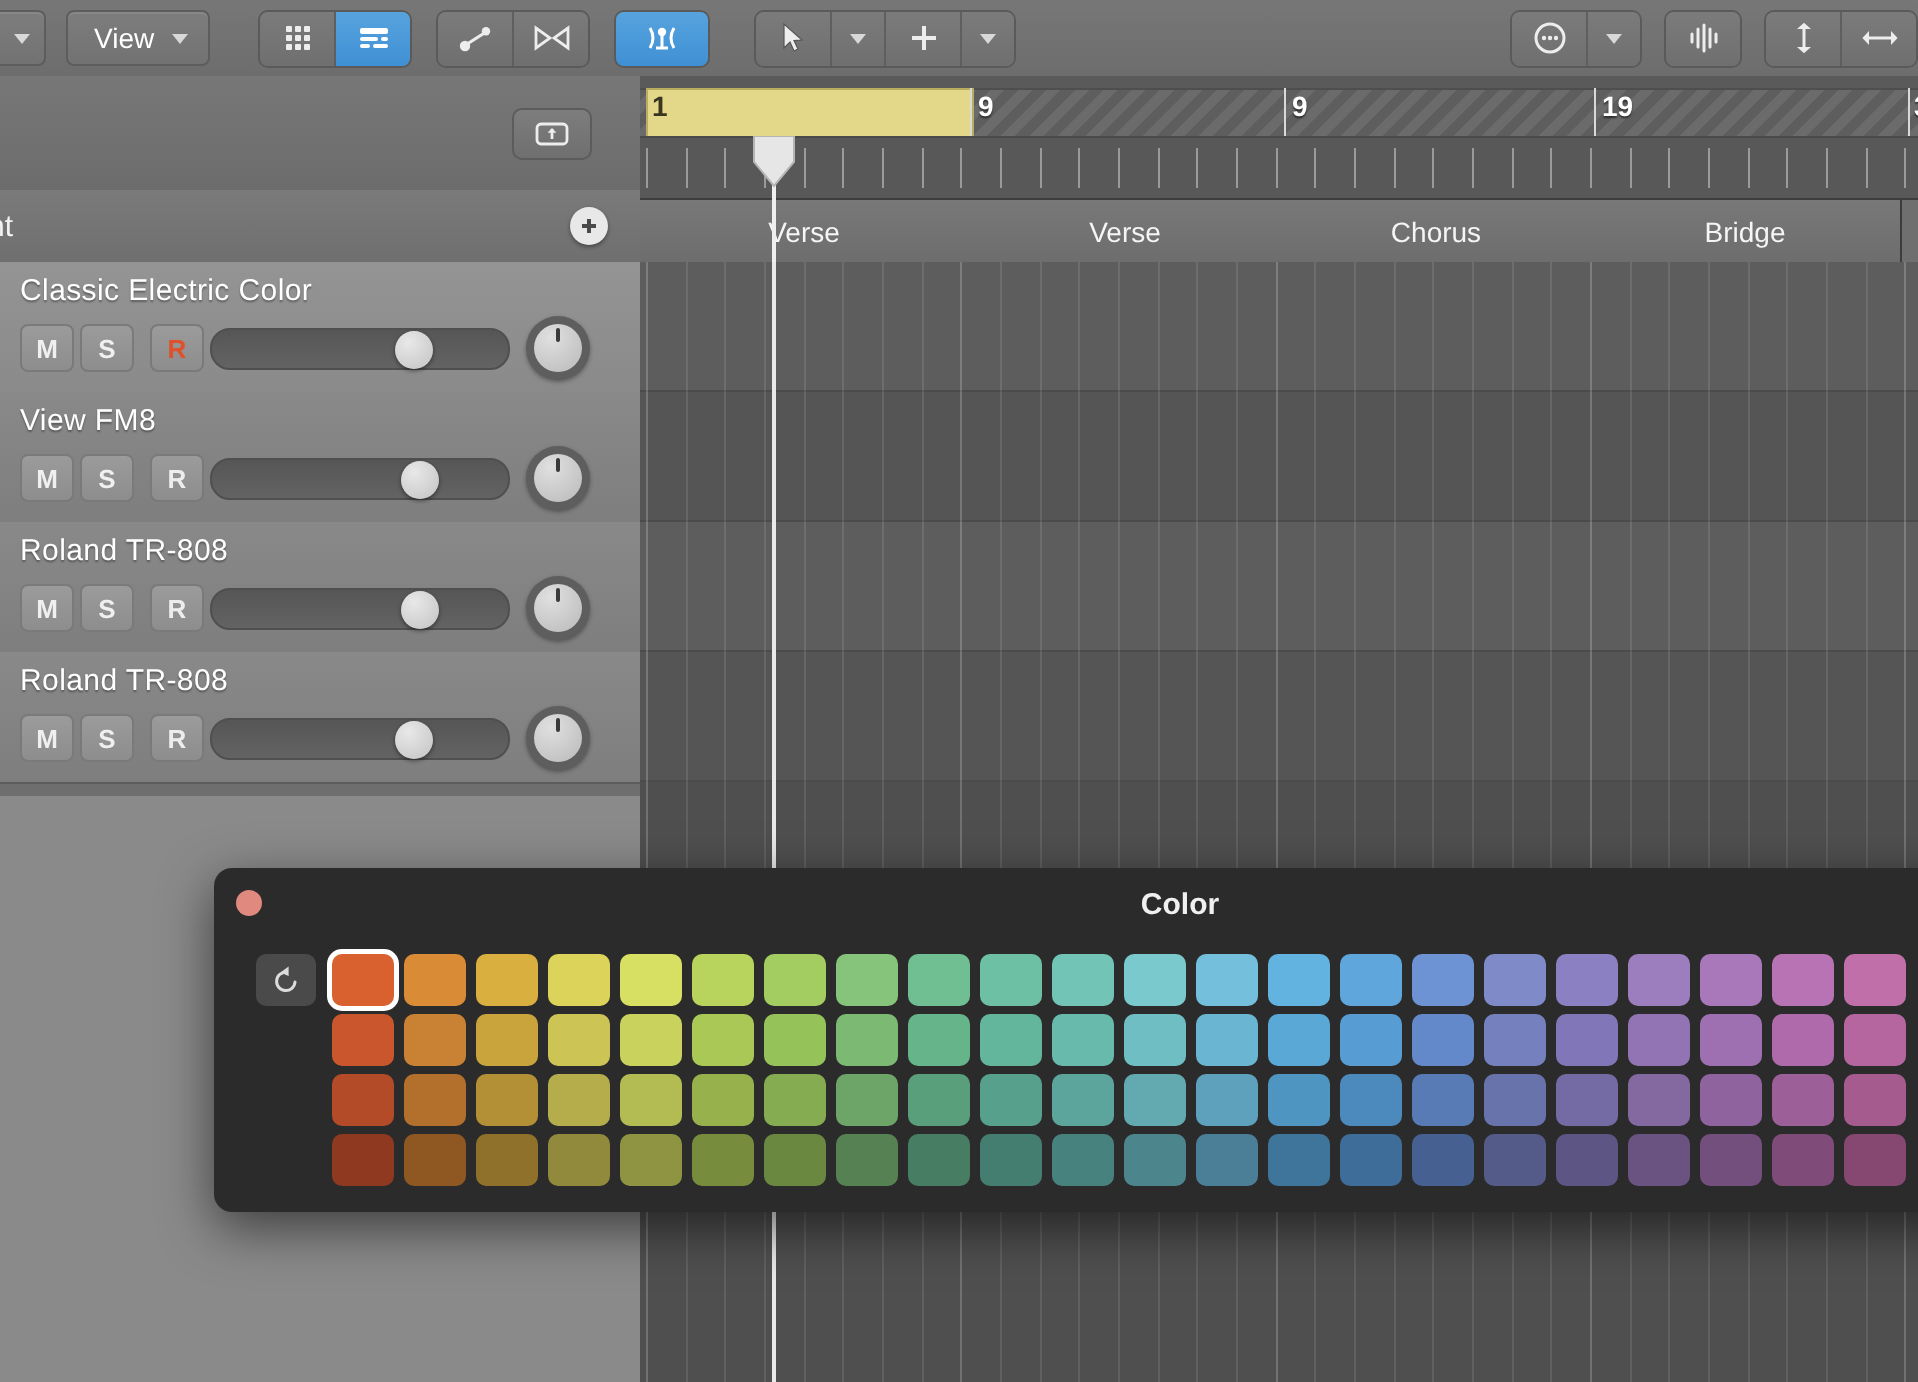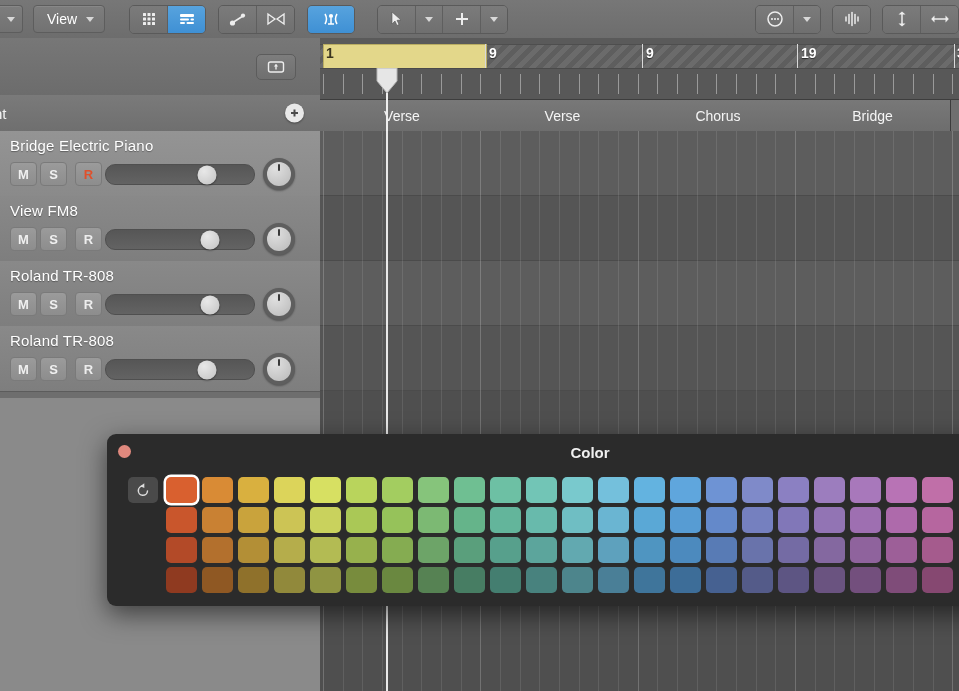--- a/index.html
+++ b/index.html
@@ -509,21 +509,21 @@
 
     <div class="playhead-ruler" style="left:66px;top:30px;height:63px;"></div>
     <div style="position:absolute;left:56px;top:30px;width:22px;height:26px;">
       <svg width="22" height="26" viewBox="0 0 22 26">
         <path d="M1 0 L21 0 L21 13 L11 25 L1 13 Z" fill="#e6e6e6" stroke="#b5b5b5" stroke-width="1"></path>
       </svg>
     </div>
   </div>
 
   <div class="track-head sel" style="top:131px;height:65px;">
-    <span class="track-name">Bridge Electric Piano</span>
+    <span class="track-name">Classic Electric Color</span>
     <div class="msr">
       <div class="b">M</div>
       <div class="b">S</div>
       <div class="b rec">R</div>
     </div>
     <div class="fader">
       <div class="knob" style="left:68%;"></div>
     </div>
     <div class="pan">
         <div class="inner"></div>

